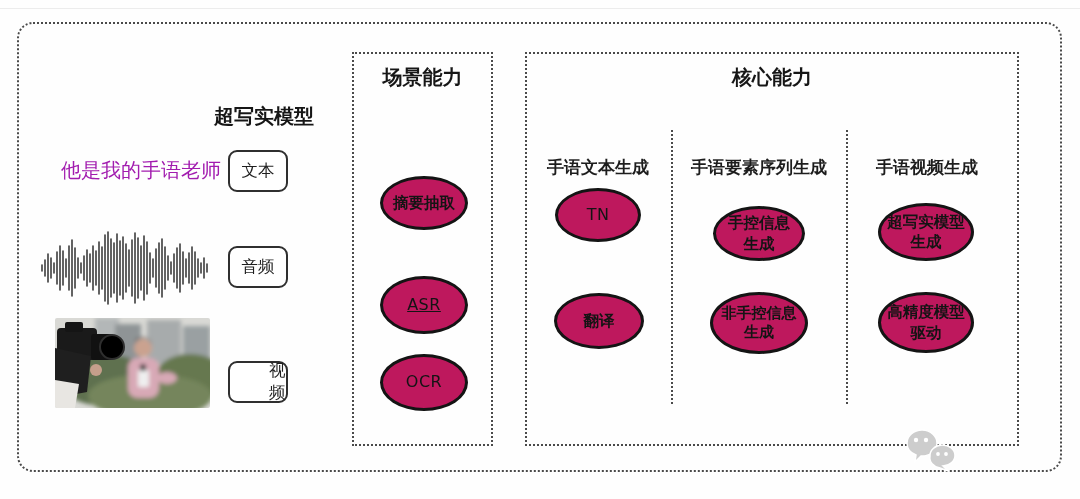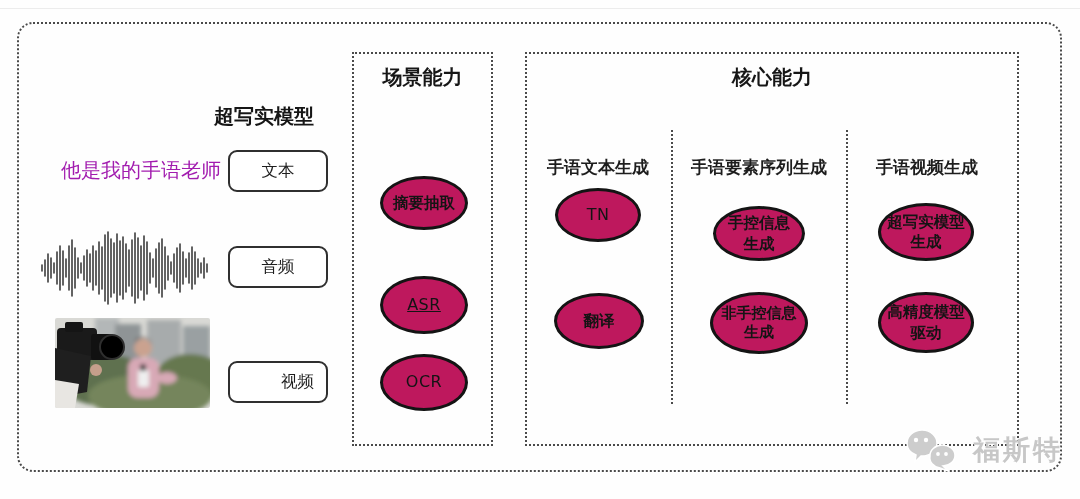--- a/index.html
+++ b/index.html
@@ -40,21 +40,21 @@
   .el-ocr{left:380px;top:354px;width:88px;height:57px;}
   .el-tn{left:555px;top:188px;width:86px;height:54px;}
   .el-fanyi{left:554px;top:293px;width:90px;height:56px;}
   .el-manual{left:713px;top:206px;width:92px;height:55px;}
   .el-nonmanual{left:710px;top:292px;width:98px;height:62px;font-size:15px;}
   .el-hyperreal{left:878px;top:203px;width:96px;height:58px;}
   .el-highprec{left:878px;top:292px;width:96px;height:61px;}
   .input-heading{position:absolute;left:214px;top:103px;width:130px;font-size:20px;font-weight:700;color:#161616;}
   .sample-text{position:absolute;left:61px;top:157px;font-size:20px;font-weight:400;color:#a21caf;}
   .input-box{
-    position:absolute;left:228px;width:100px;height:42px;box-sizing:border-box;
+    position:absolute;left:228px;width:60px;height:42px;box-sizing:border-box;
     border:2px solid #2f2f2f;border-radius:9px;background:#fff;
     display:flex;align-items:center;justify-content:center;font-size:16.5px;color:#1f1f1f;
   }
   .box-text{top:150px;}
   .box-audio{top:246px;}
   .box-video{top:361px;padding-left:39px;}
   .waveform{position:absolute;left:40px;top:229px;}
   .waveform line{stroke:#3c3c3c;stroke-width:1.6;stroke-linecap:round;}
   .video-thumb{position:absolute;left:55px;top:318px;width:155px;height:90px;border-radius:2px;overflow:hidden;}
   .watermark{position:absolute;left:903px;top:427px;display:flex;align-items:center;}
@@ -211,16 +211,15 @@
         <path d="M4 16 a15 13 0 1 1 14 13 l-6 6 1 -7 a15 13 0 0 1 -9 -12 z"></path>
         <path d="M27 29 a12.5 10.5 0 1 1 13 10 l5 5 -8 -3 a12.5 10.5 0 0 1 -10 -12 z"></path>
       </g>
       <g fill="#ffffff">
         <circle cx="13" cy="13" r="2.2"></circle>
           <circle cx="23" cy="13" r="2.2"></circle>
         <circle cx="35" cy="27" r="1.9"></circle>
           <circle cx="43" cy="27" r="1.9"></circle>
       </g>
     </svg>
-    <span class="watermark-text">福斯特</span>
   </div>
 
 </div>
 
 </body></html>

